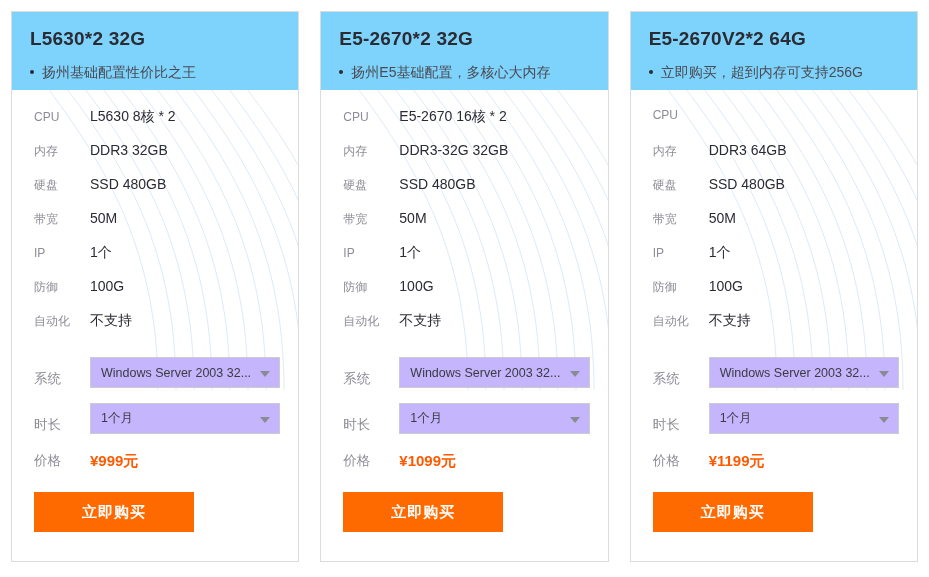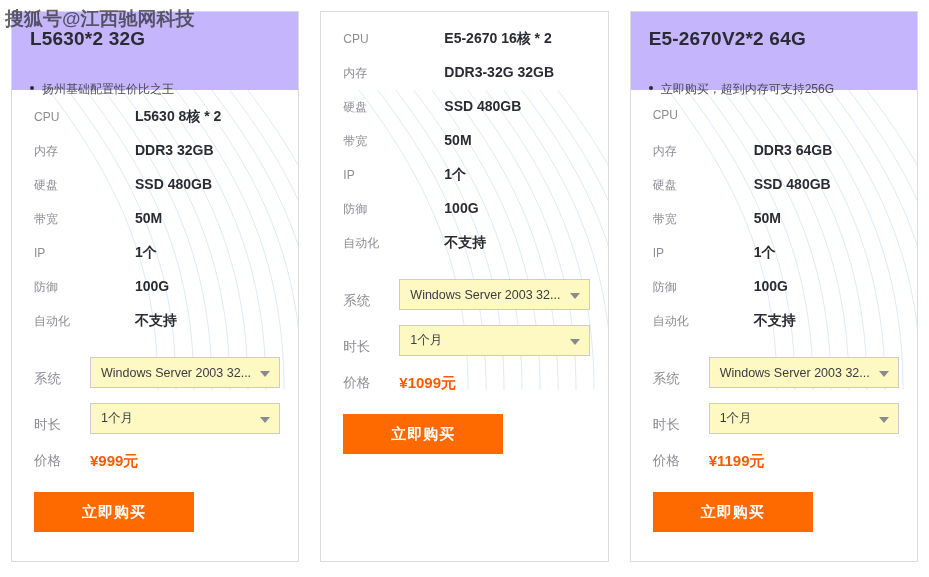--- a/index.html
+++ b/index.html
@@ -49,35 +49,35 @@
     height: 551px;
     background: #ffffff;
     border: 1px solid #dcdcdc;
     overflow: hidden;
   }
 
   
   .card-head {
     position: relative;
     height: 78px;
-    background: #c4b5fd;
+    background: #7dd3fc;
     padding: 14px 18px 0 18px;
     z-index: 3;
   }
   .card-title {
     font-size: 19px;
     font-weight: 700;
     color: #2b2b33;
     line-height: 26px;
     letter-spacing: 0.2px;
     white-space: nowrap;
   }
   .card-sub {
-    margin-top: 28px;
-    font-size: 12px;
+    margin-top: 11px;
+    font-size: 14px;
     color: #4a4a52;
     line-height: 18px;
     white-space: nowrap;
     display: flex;
     align-items: baseline;
   }
   .bullet {
     display: inline-block;
     width: 4px;
     height: 4px;
@@ -113,24 +113,23 @@
   }
   .spec-label {
     width: 56px;
     flex: 0 0 56px;
     font-size: 12px;
     color: #8d8d96;
     white-space: nowrap;
   }
   .spec-value {
     font-size: 14px;
-    font-weight: 700;
+    font-weight: 400;
     color: #2b2b33;
     white-space: nowrap;
-    margin-left: 45px;
   }
 
   
   .sel-row {
     display: flex;
     align-items: flex-end;
     height: 40px;
     margin-top: 2px;
   }
   .sel-row.second { margin-top: 6px; }
@@ -139,21 +138,21 @@
     flex: 0 0 56px;
     font-size: 13.5px;
     color: #8d8d96;
     white-space: nowrap;
   }
   .select {
     position: relative;
     width: 196px;
     height: 31px;
     border: 1px solid #ccccd0;
-    background: #fef9c3;
+    background: #c4b5fd;
     display: flex;
     align-items: center;
     padding: 0 26px 0 10px;
     font-size: 12.5px;
     color: #3b3b42;
     white-space: nowrap;
     overflow: hidden;
     cursor: pointer;
   }
   .caret {
@@ -204,21 +203,20 @@
     letter-spacing: 1px;
     font-family: "Liberation Sans", "DejaVu Sans", sans-serif;
     cursor: pointer;
   }
 </style>
 </head>
 <body>
 
 <div id="root">
 
-  <div class="watermark">搜狐号@江西驰网科技</div>
 
   <div class="cards">
 
     <div class="card">
       <div class="card-head">
         <div class="card-title">L5630*2 32G</div>
         <div class="card-sub">
           <span class="bullet"></span>
           <span>扬州基础配置性价比之王</span>
         </div>
@@ -289,20 +287,27 @@
           <div class="price-value">¥999元</div>
         </div>
 
         <div class="buy-wrap">
           <button class="buy-btn">立即购买</button>
         </div>
       </div>
     </div>
 
     <div class="card">
+      <div class="card-head">
+        <div class="card-title">E5-2670*2 32G</div>
+        <div class="card-sub">
+          <span class="bullet"></span>
+          <span>扬州E5基础配置，多核心大内存</span>
+        </div>
+      </div>
       <svg class="swirl" viewBox="0 0 330 300" preserveAspectRatio="none">
         <g fill="none" stroke="#dfeaf7" stroke-width="1">
           <path d="M10 -40 C 90 60, 150 150, 150 300"></path>
           <path d="M28 -40 C 110 60, 168 150, 168 300"></path>
           <path d="M46 -40 C 128 60, 186 150, 186 300"></path>
           <path d="M64 -40 C 146 60, 204 150, 204 300"></path>
           <path d="M82 -40 C 164 60, 222 150, 222 300"></path>
           <path d="M100 -40 C 182 60, 240 150, 240 300"></path>
           <path d="M118 -40 C 200 60, 258 150, 258 300"></path>
           <path d="M136 -40 C 218 60, 276 150, 276 300"></path>

